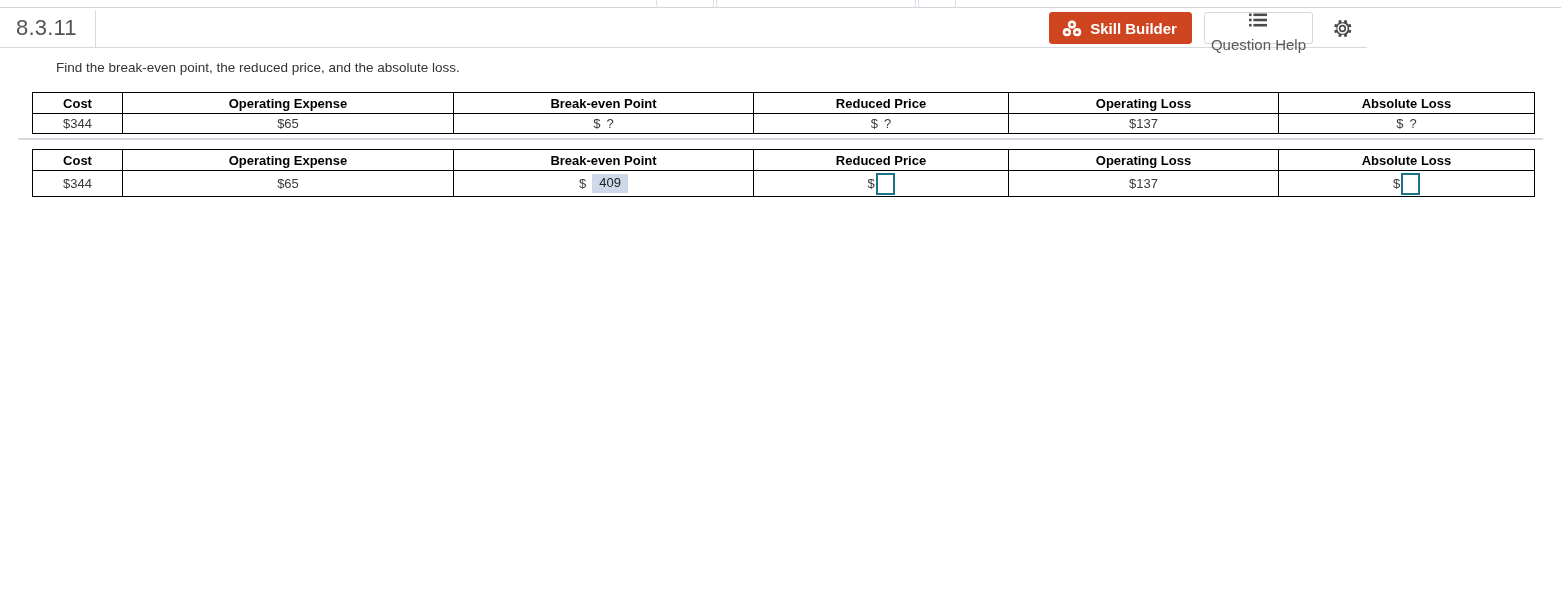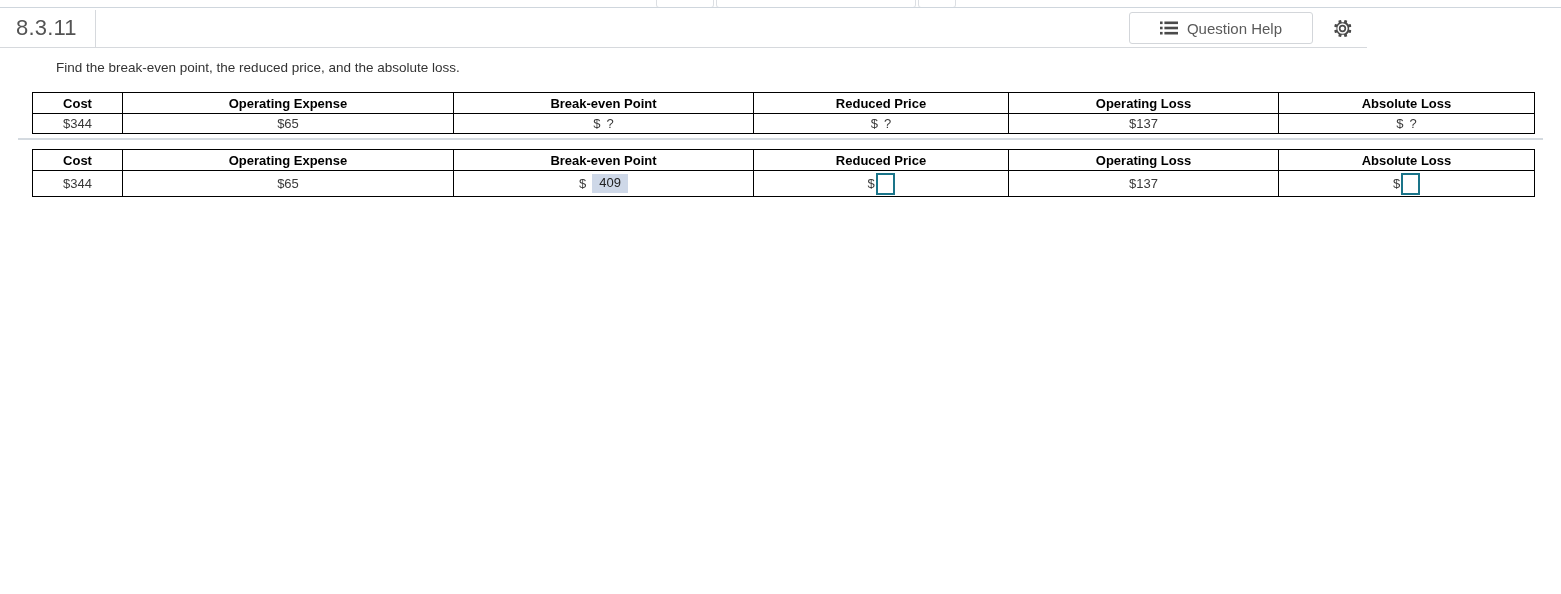--- a/index.html
+++ b/index.html
@@ -90,29 +90,30 @@
     box-sizing: border-box;
     white-space: nowrap;
   }
   .cubes-icon { width: 20px; height: 17px; display: block; }
 
   .question-help-btn {
     display: flex;
     align-items: center;
     gap: 9px;
     height: 32px;
-    padding: 0 30px;
+    padding: 0 6px;
     background: #ffffff;
     border: 1px solid #d3d6da;
     border-radius: 3px;
     color: #5a5a5a;
     font-size: 15px;
     cursor: pointer;
     box-sizing: border-box;
     white-space: nowrap;
+    flex-direction: column;
   }
   .list-icon { width: 18px; height: 14px; display: block; }
 
   .gear-btn {
     display: flex;
     align-items: center;
     justify-content: center;
     width: 30px; height: 30px;
     background: transparent;
     border: none;
@@ -226,20 +227,33 @@
   <div class="tf-rule"></div>
 </div>
 
 <div class="header-bar">
 
   <div class="exercise-id">8.3.11</div>
   <div class="id-divider"></div>
 
   <div class="header-right">
 
+    <button class="skill-builder-btn">
+      <span class="icon-wrap">
+        <svg class="cubes-icon" viewBox="0 0 20 17" xmlns="http://www.w3.org/2000/svg">
+          <circle cx="10" cy="4.6" r="4.1" fill="#ffffff"></circle>
+          <circle cx="10" cy="4.6" r="1.5" fill="#cf4520"></circle>
+          <circle cx="4.9" cy="12.2" r="4.1" fill="#ffffff"></circle>
+          <circle cx="4.9" cy="12.2" r="1.5" fill="#cf4520"></circle>
+          <circle cx="15.1" cy="12.2" r="4.1" fill="#ffffff"></circle>
+          <circle cx="15.1" cy="12.2" r="1.5" fill="#cf4520"></circle>
+        </svg>
+      </span>
+      <span>Skill Builder</span>
+    </button>
 
     <button class="question-help-btn">
       <span class="icon-wrap">
         <svg class="list-icon" viewBox="0 0 18 14" xmlns="http://www.w3.org/2000/svg">
           <rect x="0" y="0.5" width="2.6" height="2.6" fill="#4a4a4a"></rect>
           <rect x="0" y="5.7" width="2.6" height="2.6" fill="#4a4a4a"></rect>
           <rect x="0" y="10.9" width="2.6" height="2.6" fill="#4a4a4a"></rect>
           <rect x="4.4" y="0.5" width="13.6" height="2.6" fill="#4a4a4a"></rect>
           <rect x="4.4" y="5.7" width="13.6" height="2.6" fill="#4a4a4a"></rect>
           <rect x="4.4" y="10.9" width="13.6" height="2.6" fill="#4a4a4a"></rect>

